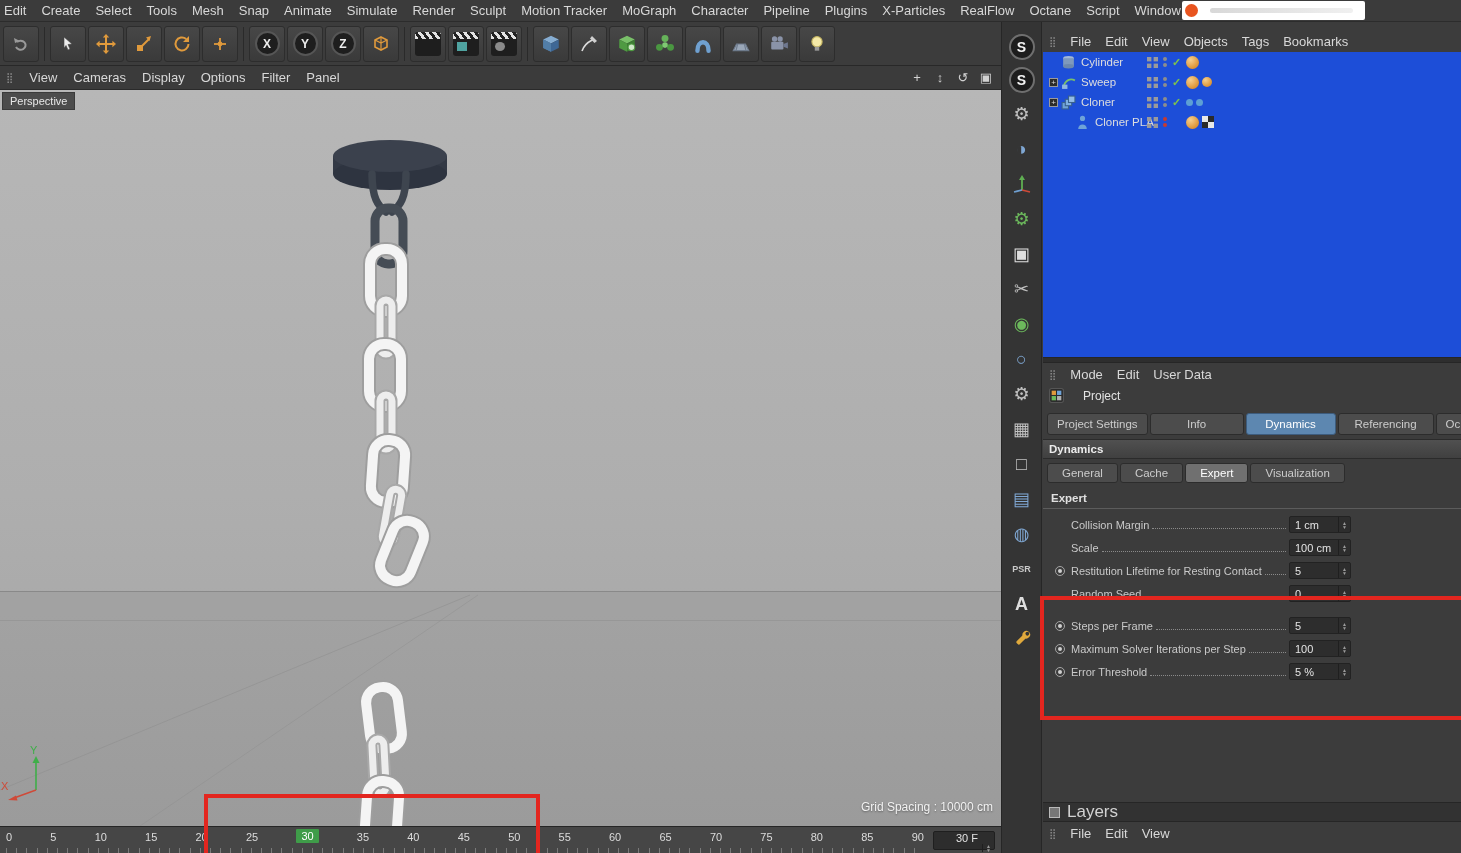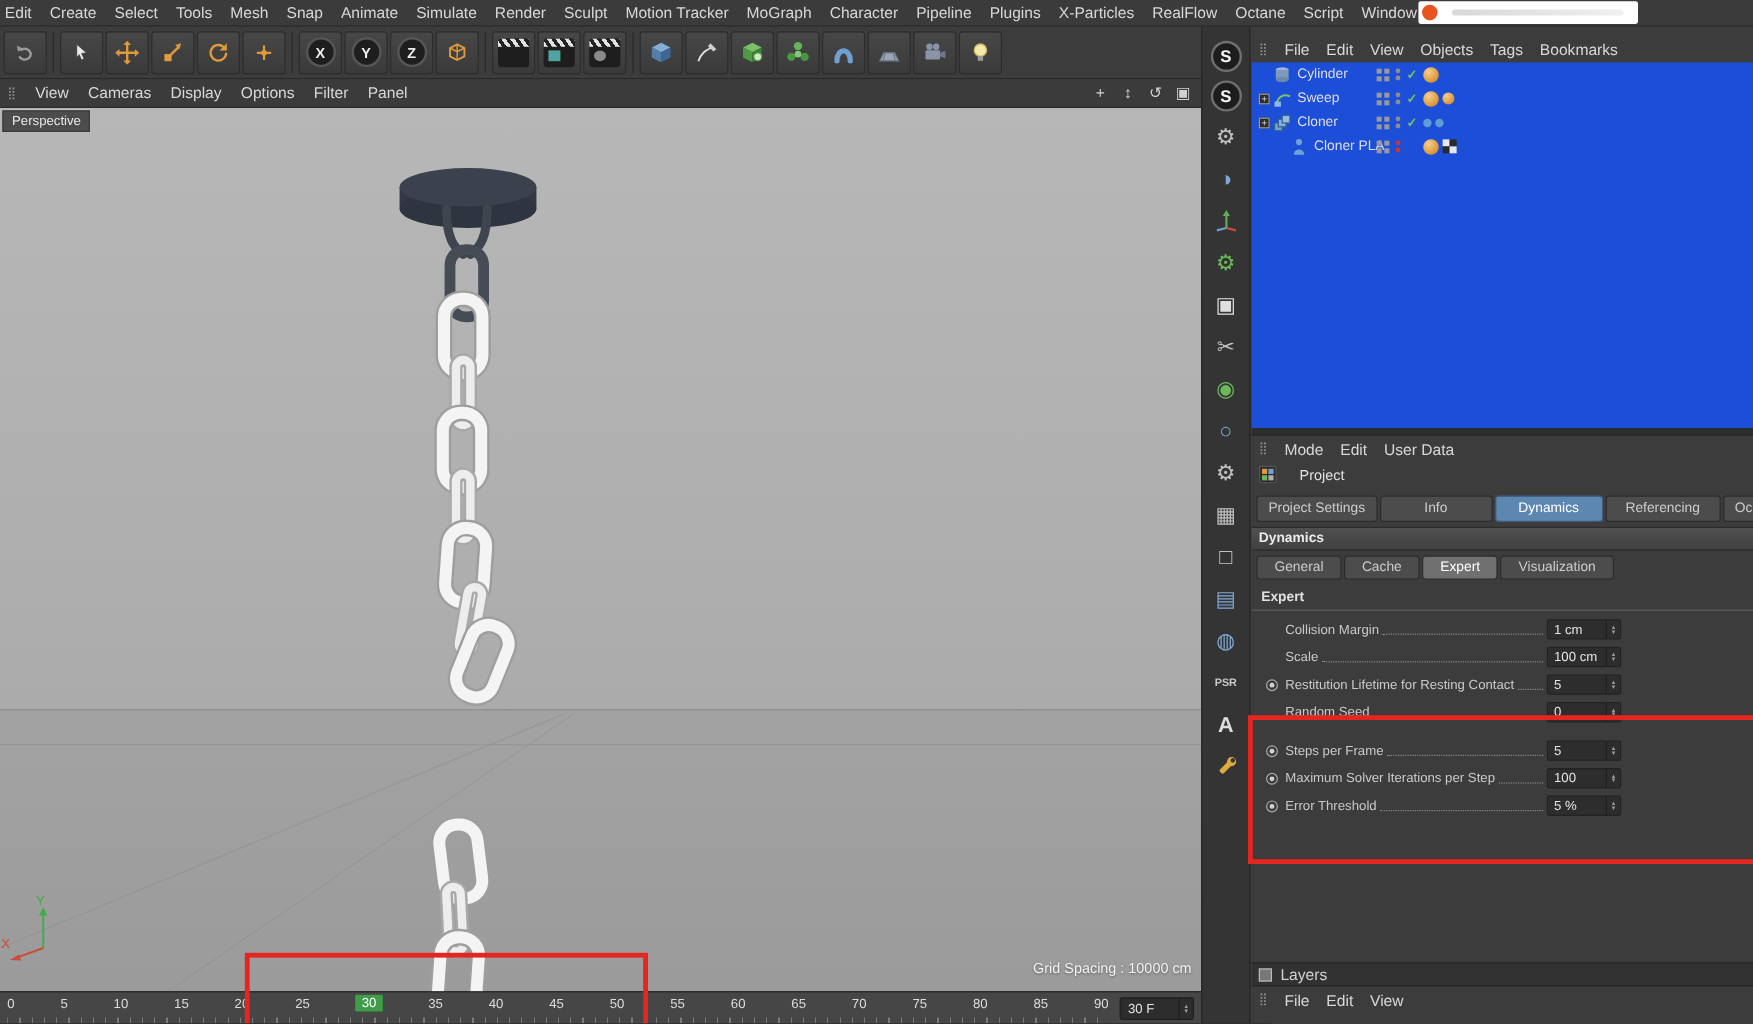--- a/index.html
+++ b/index.html
@@ -54,21 +54,21 @@
   .timeline { position:absolute; left:0; top:826px; width:1001px; height:27px; background:#464646;
               border-top:1px solid #262626; }
   .ruler { position:absolute; left:6px; top:0; width:918px; height:100%; display:flex;
            justify-content:space-between; align-items:flex-start; padding-top:4px; }
   .ruler::after { content:""; position:absolute; left:0; right:0; bottom:0; height:5px;
                   background:repeating-linear-gradient(90deg,#7a7a7a 0 1px,transparent 1px 10.2px); }
   .tick { font-size:11px; color:#dcdcdc; text-align:center; }
   .tick.current { background:var(--frame_green,#3f9c49); color:#fff; padding:1px 5px; margin-top:-2px; border-radius:1px; }
   .framefield { position:absolute; right:6px; top:4px; width:62px; height:19px; background:#2d2d2d;
                 border:1px solid #1f1f1f; border-radius:2px; display:flex; align-items:center;
-                font-size:11px; color:#e2e2e2; padding-left:6px; }
+                font-size:11px; color:#e2e2e2; padding-left:6px;flex-direction:column; }
   .spin { margin-left:auto; border-left:1px solid #1f1f1f; height:100%; width:12px; display:flex;
           flex-direction:column; align-items:center; justify-content:center; color:#9a9a9a;
           font-size:5px; line-height:4px; }
 
   
   .strip { position:absolute; left:1001px; top:22px; width:41px; height:831px; background:#343434;
            border-left:1px solid #262626; border-right:1px solid #262626; display:flex;
            flex-direction:column; align-items:center; padding-top:12px; gap:7px; }
   .sicon { width:28px; height:28px; display:flex; align-items:center; justify-content:center;
            font-size:18px; color:#c2c2c2; flex:none; }
@@ -130,21 +130,21 @@
   .radio.none { visibility:hidden; }
   .flabel { color:#c9c9c9; font-size:11px; white-space:nowrap; }
   .leader { flex:1; border-bottom:1px dotted #8a8a8a; height:8px; margin:0 3px; min-width:4px; }
   .vbox { width:62px; height:17px; background:#2d2d2d; border:1px solid #222; border-radius:2px;
           display:flex; align-items:center; flex:none; }
   .vbox .v { padding-left:5px; font-size:11px; color:#e4e4e4; flex:1; white-space:nowrap; }
   .fgap { height:9px; }
 
   .layers-hdr { position:absolute; top:780px; left:0; width:100%; height:20px; background:#323232;
                 border-top:1px solid #262626; border-bottom:1px solid #262626; display:flex;
-                align-items:center; gap:7px; padding-left:6px; color:#d2d2d2; font-size:13px; }
+                align-items:center; gap:7px; padding-left:6px; color:#d2d2d2; font-size:17px; }
   .layers-icn { width:11px; height:11px; border:1px solid #b9b9b9; background:#777; flex:none; }
   .layers-menus { position:absolute; top:800px; left:0; width:100%; height:22px; display:flex; gap:14px;
                   align-items:center; padding-left:6px; color:#d2d2d2; }
 
   
   .annot { position:absolute; border:4px solid var(--annotation_red,#e3261f); z-index:50; pointer-events:none; }
   .annot-timeline { left:204px; top:794px; width:336px; height:64px; }
   .annot-fields   { left:1040px; top:596px; width:428px; height:124px; }
 </style>
 </head>

